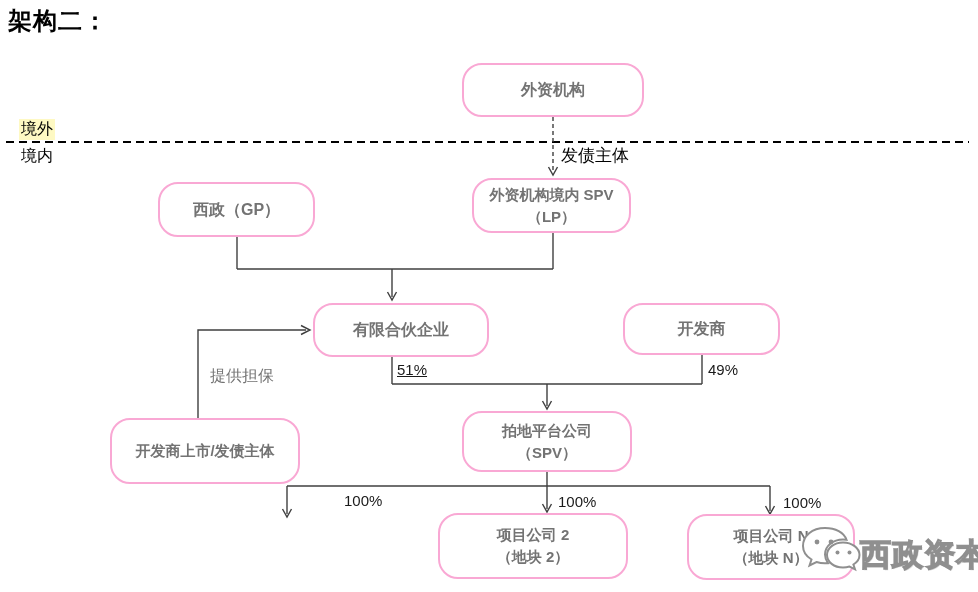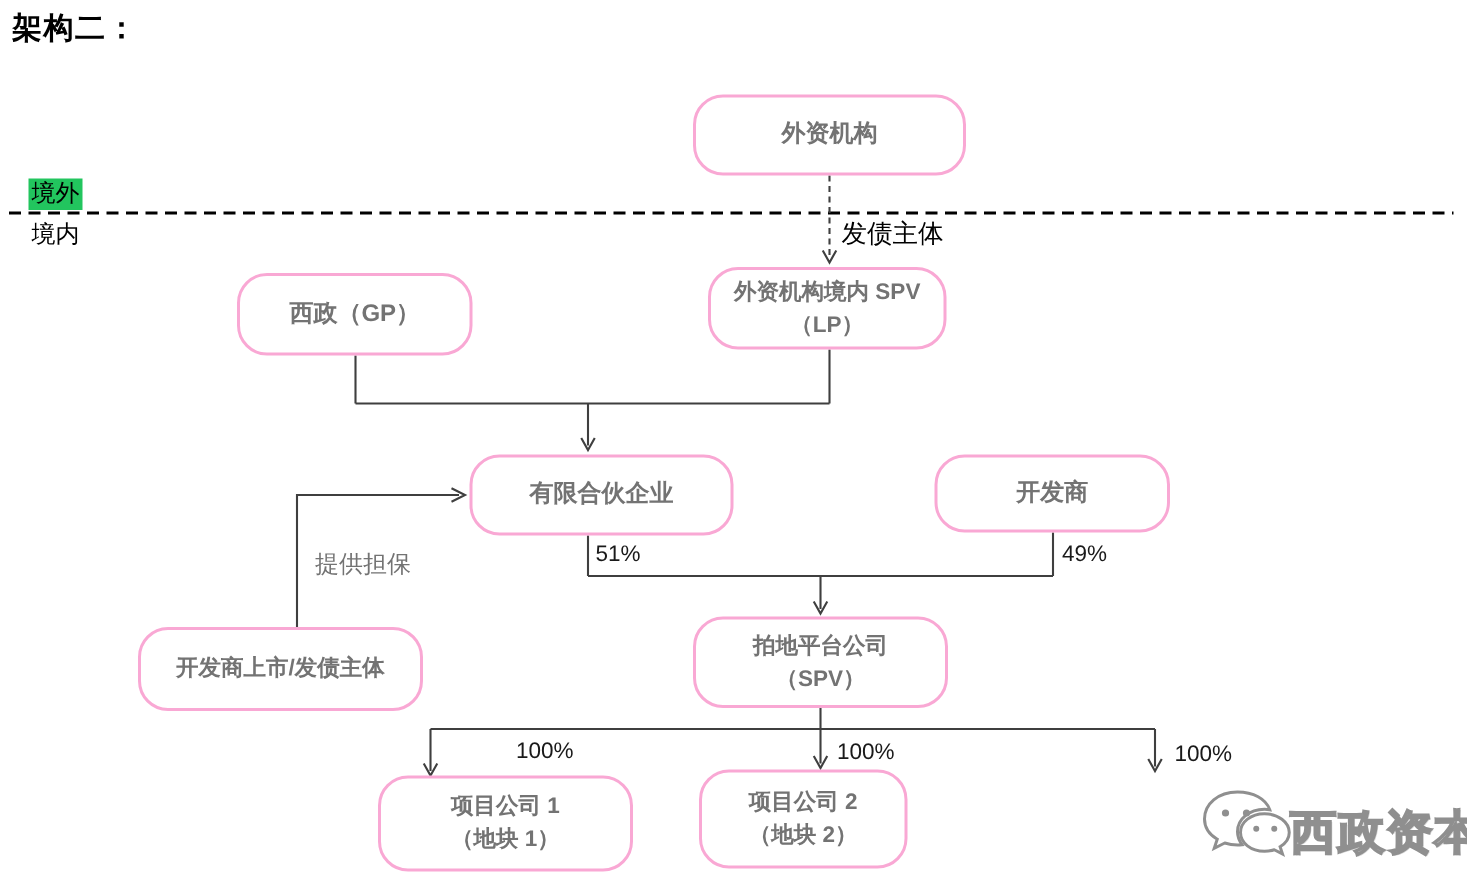--- a/index.html
+++ b/index.html
@@ -7,21 +7,21 @@
     position:relative;
     width:978px;height:592px;
     background:#ffffff;
     font-family:"Liberation Sans",sans-serif;
     overflow:hidden;
   }
   .abs{position:absolute;}
   .title{
     left:8px;top:5px;
     font-family:"DejaVu Serif","Liberation Serif",serif;
-    font-weight:bold;font-size:20px;color:#000;
+    font-weight:bold;font-size:24px;color:#000;
     letter-spacing:1px;
   }
   .node{
     position:absolute;
     border:2px solid #f9a8d4;
     border-radius:20px;
     background:#fff;
     display:flex;flex-direction:column;
     align-items:center;justify-content:center;
     font-weight:bold;font-size:15px;color:#737373;
@@ -84,21 +84,21 @@
       <path d="M282.5,509 L287,517 L291.5,509"></path>
       <path d="M547,486 V509"></path>
       <path d="M542.5,504 L547,512 L551.5,504"></path>
       <path d="M770,486 V511"></path>
       <path d="M765.5,506 L770,514 L774.5,506"></path>
     </g>
   </svg>
 
   <div class="abs title">架构二：</div>
 
-  <div class="abs edge-label" style="left:19px;top:119px;background:#22c55e;padding:0 2px;font-family:Liberation Serif, serif;">境外</div>
+  <div class="abs edge-label" style="left:19px;top:119px;background:#fef9c3;padding:0 2px;font-family:Liberation Serif, serif;">境外</div>
   <div class="abs edge-label" style="left:19px;top:146px;background:#fff;padding:0 2px;">境内</div>
 
   <div class="node" style="left:462px;top:63px;width:182px;height:54px;font-size:16px;">
     <span>外资机构</span>
   </div>
 
   <div class="node" style="left:158px;top:182px;width:157px;height:55px;font-size:16px;">
     <span>西政（GP）</span>
   </div>
 
@@ -108,43 +108,43 @@
   </div>
 
   <div class="node" style="left:313px;top:303px;width:176px;height:54px;font-size:16px;">
     <span>有限合伙企业</span>
   </div>
 
   <div class="node" style="left:623px;top:303px;width:157px;height:52px;font-size:16px;">
     <span>开发商</span>
   </div>
 
-  <div class="node" style="left:92px;top:418px;width:190px;height:56px;">
+  <div class="node" style="left:110px;top:418px;width:190px;height:66px;">
     <span>开发商上市/发债主体</span>
   </div>
 
   <div class="node" style="left:462px;top:411px;width:170px;height:61px;">
     <span>拍地平台公司</span>
     <span>（SPV）</span>
   </div>
 
-  <div class="node" style="left:252px;top:517px;width:170px;height:64px;">
-    <span>项目公司 1</span>
-    <span>（地块 1）</span>
-  </div>
 
-  <div class="node" style="left:466px;top:513px;width:139px;height:66px;">
+  <div class="node" style="left:438px;top:513px;width:190px;height:66px;">
     <span>项目公司 2</span>
     <span>（地块 2）</span>
   </div>
 
+  <div class="node" style="left:687px;top:514px;width:168px;height:66px;">
+    <span>项目公司 N</span>
+    <span>（地块 N）</span>
+  </div>
 
   <div class="abs edge-label" style="left:561px;top:144px;font-size:17px;">发债主体</div>
   <div class="abs edge-label gray" style="left:210px;top:366px;">提供担保</div>
-  <div class="abs pct" style="left:397px;top:361px;">51%</div>
+  <div class="abs pct" style="left:397px;top:361px;text-decoration:underline;">51%</div>
   <div class="abs pct" style="left:708px;top:361px;text-align:right;">49%</div>
   <div class="abs pct" style="left:344px;top:492px;">100%</div>
   <div class="abs pct" style="left:558px;top:493px;">100%</div>
   <div class="abs pct" style="left:783px;top:494px;">100%</div>
 
   <svg class="abs" style="left:800px;top:524px;" width="62" height="54" viewBox="0 0 62 54">
     <g stroke="#8f8f8f" stroke-width="2" fill="#ffffff">
       <path d="M25,4 C12,4 3,12 3,22 c0,6 3.5,10.5 8.5,13.5 l-2,6 7-3.5 c2.5,0.8 5.5,1.3 8.5,1.3 1,0 2,-0.05 3,-0.15 C26.5,37 25,34 25,30.5 25,22 33,15.5 43,15.5 c1.2,0 2.4,0.1 3.5,0.3 C44,8.5 35.5,4 25,4 Z"></path>
       <path d="M43,18.5 c-9,0 -16,5.5 -16,12.5 0,7 7,12.5 16,12.5 2.3,0 4.5,-0.35 6.5,-1 l5.5,2.8 -1.6,-4.8 c3.8,-2.3 6.1,-5.7 6.1,-9.5 0,-7 -7.5,-12.5 -16.5,-12.5 Z"></path>
     </g>

